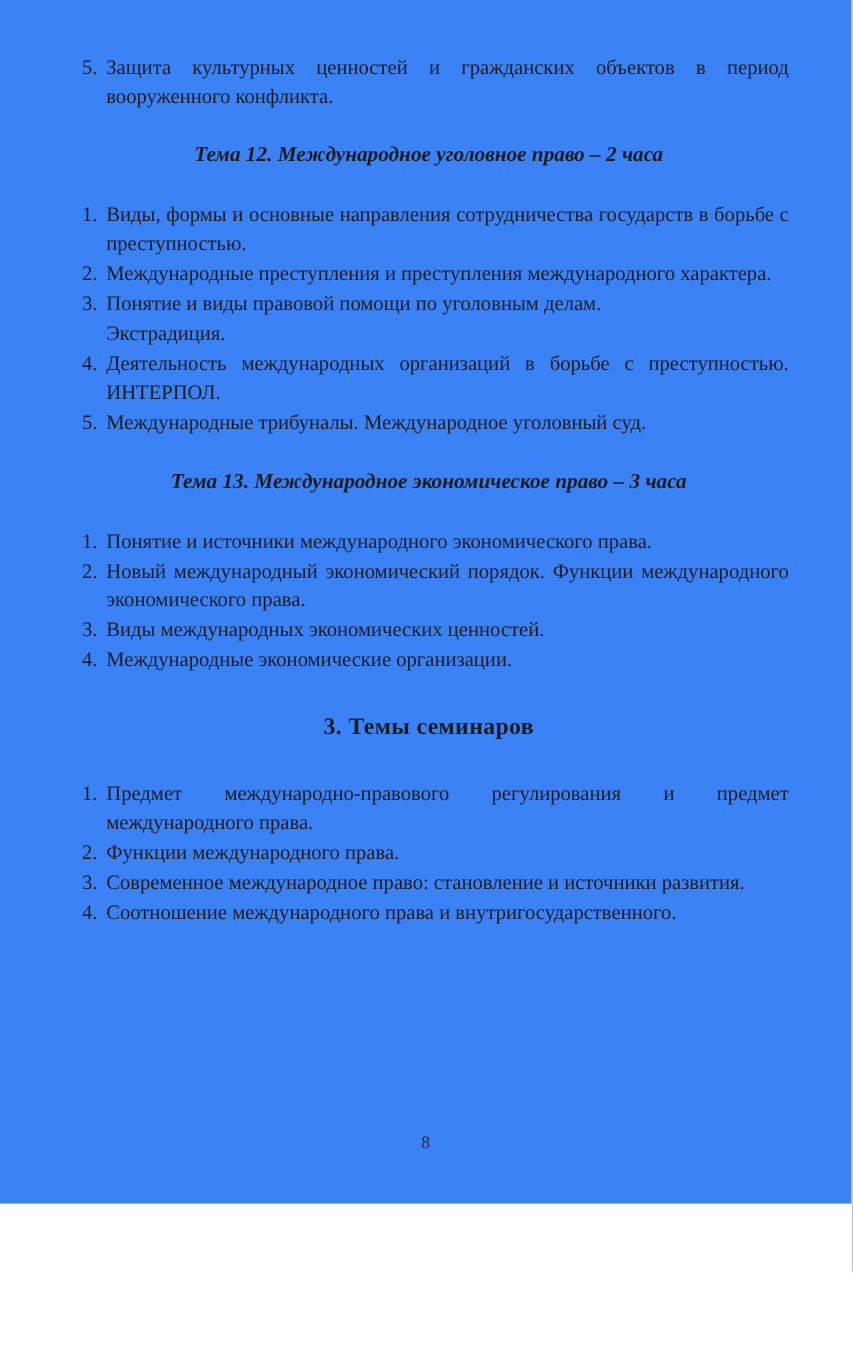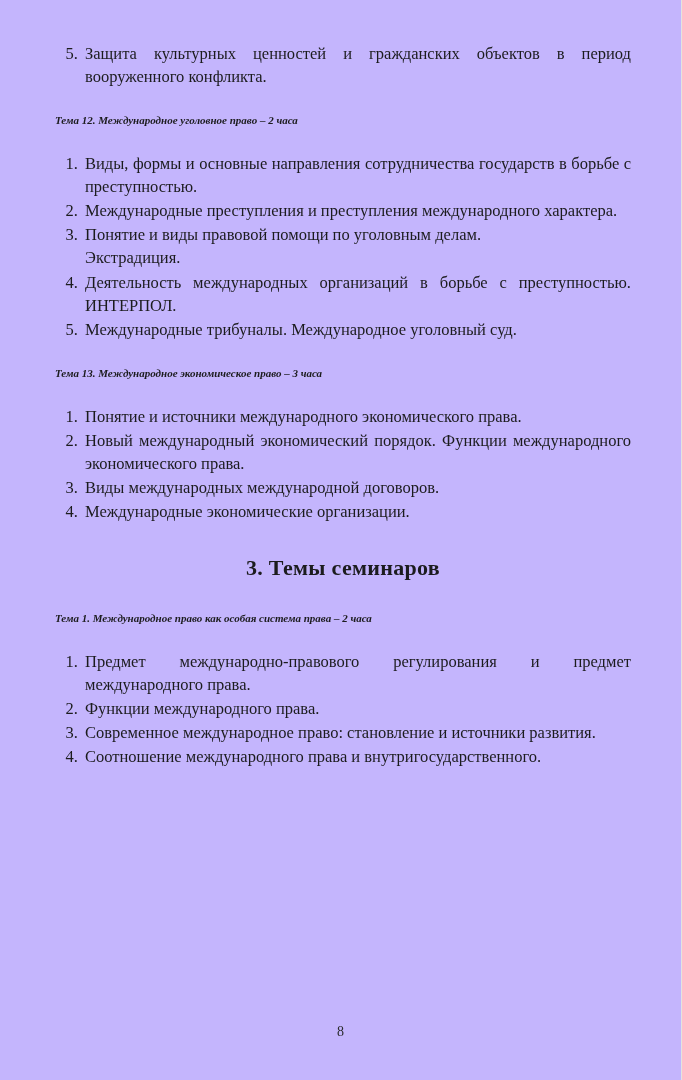--- a/index.html
+++ b/index.html
@@ -3,52 +3,52 @@
 <meta charset="utf-8">
 <style>
   html, body {
     margin: 0;
     padding: 0;
     background: #ffffff;
   }
   .page {
     position: relative;
     width: 682px;
-    height: 1080px;
+    height: 963px;
     box-sizing: border-box;
-    background: #c4b5fd;
+    background: #3b82f6;
     border-right: 1px solid #e3e3e0;
     padding: 42px 50px 0 55px;
     font-family: "Liberation Serif", "DejaVu Serif", serif;
     font-size: 16.5px;
     line-height: 1.4;
     color: #1c1c1e;
     overflow: hidden;
   }
   ol.num-list {
     margin: 0;
     padding-left: 27px;
     text-align: justify;
     list-style: decimal outside;
   }
   ol.num-list li {
     padding-left: 3px;
     margin: 0 0 1px 0;
     white-space: pre-line;
   }
   h2.tema-heading {
-    font-size: 11px;
+    font-size: 17px;
     font-weight: bold;
     font-style: italic;
-    text-align: left;
+    text-align: center;
     margin: 25px 0 24px 0;
     line-height: 1.35;
   }
   h1.seminars-title {
-    font-size: 22px;
+    font-size: 19px;
     font-weight: bold;
     text-align: center;
     margin: 30px 0 27px 0;
     letter-spacing: 0.3px;
   }
   .page-number {
     position: absolute;
     left: 0;
     right: 0;
     bottom: 38px;
@@ -75,29 +75,28 @@
 Экстрадиция.</li>
       <li>Деятельность международных организаций в борьбе с преступностью. ИНТЕРПОЛ.</li>
       <li>Международные трибуналы. Международное уголовный суд.</li>
     </ol>
 
   <h2 class="tema-heading">Тема 13. Международное экономическое право – 3 часа</h2>
 
   <ol class="num-list">
       <li>Понятие и источники международного экономического права.</li>
       <li>Новый международный экономический порядок. Функции международного экономического права.</li>
-      <li>Виды международных международной договоров.</li>
+      <li>Виды международных экономических ценностей.</li>
       <li>Международные экономические организации.</li>
     </ol>
 
 
 
   <h1 class="seminars-title">3. Темы семинаров</h1>
 
-  <h2 class="tema-heading">Тема 1. Международное право как особая система права – 2 часа</h2>
 
   <ol class="num-list">
       <li>Предмет международно-правового регулирования и предмет международного права.</li>
       <li>Функции международного права.</li>
       <li>Современное международное право: становление и источники развития.</li>
       <li>Соотношение международного права и внутригосударственного.</li>
     </ol>
 
   <div class="page-number">8</div>
 

